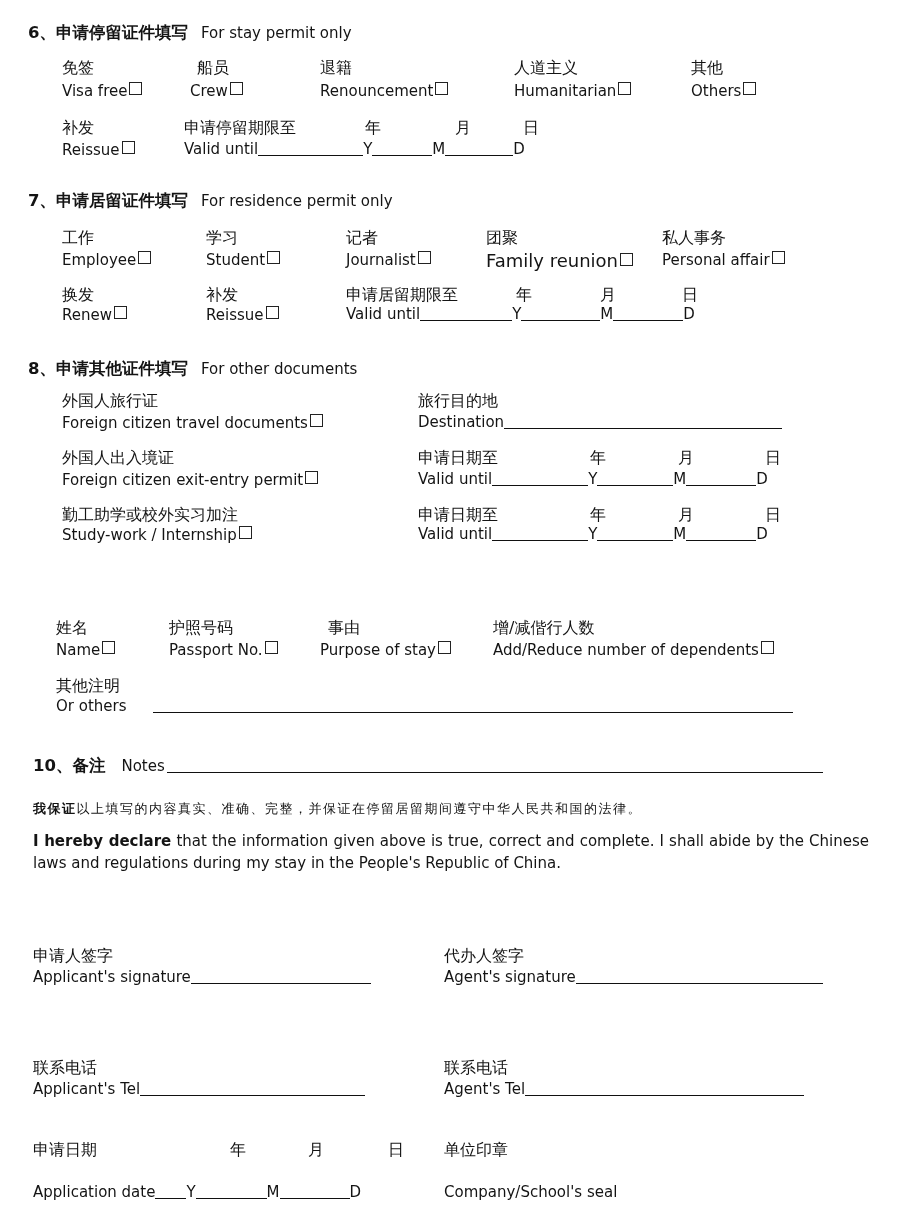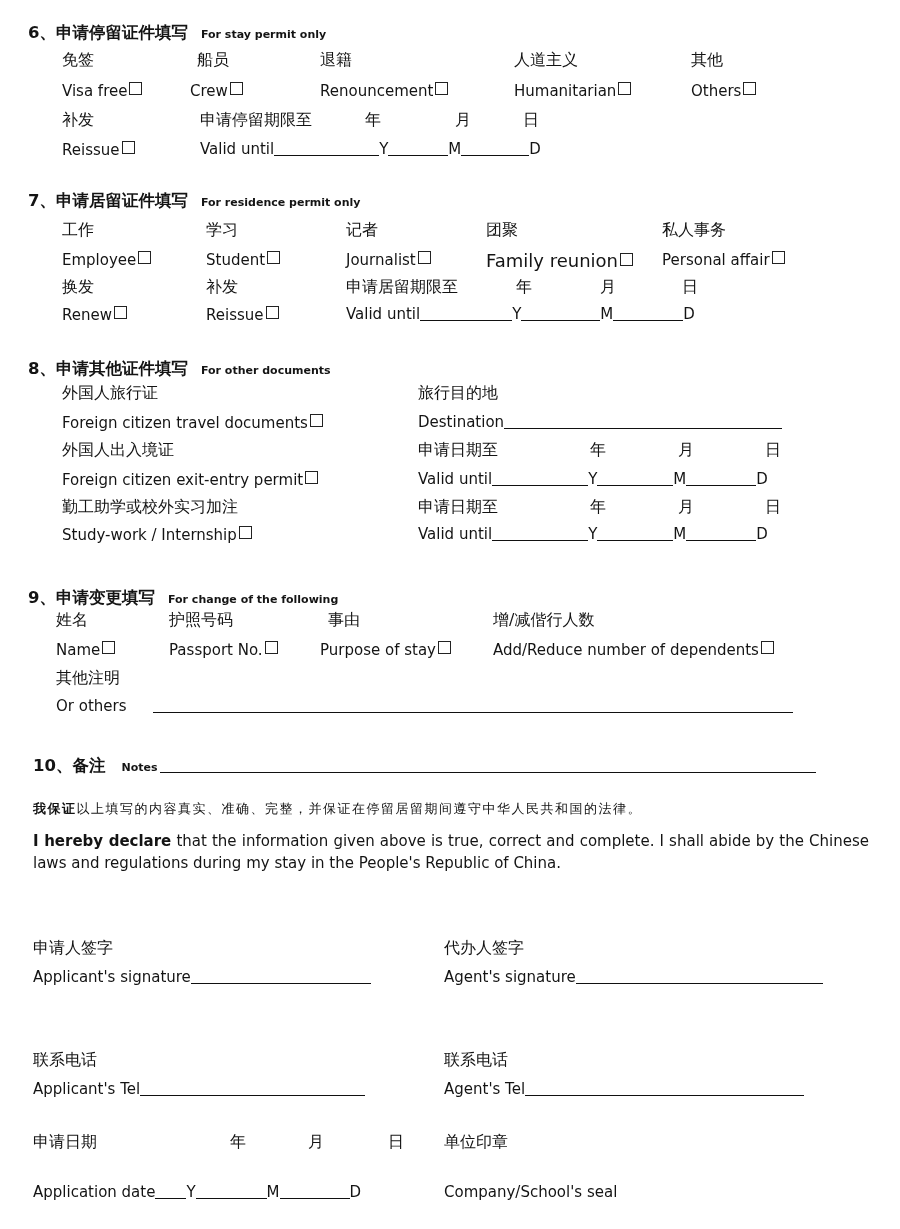--- a/index.html
+++ b/index.html
@@ -1,38 +1,38 @@
 <!DOCTYPE html>
 <html><head>
 <meta charset="utf-8">
 <style>
   html,body{margin:0;padding:0;background:#fff;}
   .page{position:relative;width:900px;height:1229px;background:#fff;overflow:hidden;
         font-family:"DejaVu Sans","Liberation Sans",sans-serif;color:#141414;}
   .c{position:absolute;white-space:nowrap;}
-  .zh{font-size:16px;}
+  .zh{font-size:16px;margin-top:8px;}
   .en{font-size:15px;}
   .sm{font-size:18px;}
   .h-zh{font-size:16.5px;font-weight:700;}
-  .h-en{font-size:11px;font-weight:700;margin-left:13px;}
+  .h-en{font-size:15px;font-weight:400;margin-left:13px;}
   b{font-weight:700;}
   .cb{display:inline-block;width:13px;height:13px;border:1.6px solid #222;margin-left:2px;
       vertical-align:1px;background:#fff;box-sizing:border-box;}
   .u{display:inline-block;border-bottom:1.3px solid #111;height:13px;vertical-align:-2px;}
   .ml8{margin-left:8px;} .ml26{margin-left:26px;} .ml2{margin-left:2px;}
   .decl-zh{font-size:13px;letter-spacing:1.5px;}
   .wrap{white-space:normal;width:836px;text-align:justify;line-height:22px;font-size:15px;}
   
   .w31{width:31px}.w60{width:60px}.w68{width:68px}.w70{width:70px}.w71{width:71px}
   .w76{width:76px}.w79{width:79px}.w92{width:92px}.w96{width:96px}.w105{width:105px}
   .w180{width:180px}.w225{width:225px}.w247{width:247px}.w278{width:278px}.w279{width:279px}
   .w640{width:640px}.w656{width:656px}
   
   .x28{left:28px}.x33{left:33px}.x62{left:62px}.x72{left:56px}.x169{left:169px}.x190{left:190px}
-  .x197{left:197px}.x200{left:200px}.x206{left:206px}.x230{left:230px}.x308{left:308px}
+  .x197{left:197px}.x200{left:184px}.x206{left:206px}.x230{left:230px}.x308{left:308px}
   .x320{left:320px}.x328{left:328px}.x346{left:346px}.x365{left:365px}.x388{left:388px}
   .x418{left:418px}.x444{left:444px}.x455{left:455px}.x486{left:486px}.x493{left:493px}
   .x514{left:514px}.x516{left:516px}.x523{left:523px}.x590{left:590px}.x600{left:600px}
   .x662{left:662px}.x678{left:678px}.x682{left:682px}.x691{left:691px}.x765{left:765px}
   
   .t22{top:22px}.t50{top:50px}.t81{top:81px}.t110{top:110px}.t140{top:140px}
   .t190{top:190px}.t220{top:220px}.t250{top:250px}.t277{top:277px}.t305{top:305px}
   .t358{top:358px}.t383{top:383px}.t413{top:413px}.t440{top:440px}.t470{top:470px}
   .t497{top:497px}.t525{top:525px}
   .t587{top:587px}.t610{top:610px}.t640{top:640px}.t668{top:668px}.t697{top:697px}
@@ -114,23 +114,20 @@
 
   <span class="c zh x62 t497">勤工助学或校外实习加注</span>
   <span class="c zh x418 t497">申请日期至</span>
   <span class="c zh x590 t497">年</span>
   <span class="c zh x678 t497">月</span>
   <span class="c zh x765 t497">日</span>
 
   <span class="c x62 t525"><span class="en">Study-work / Internship</span><span class="cb"></span></span>
   <span class="c en x418 t525"><span>Valid until</span><span class="u w96"></span><span>Y</span><span class="u w76"></span><span>M</span><span class="u w70"></span><span>D</span></span>
 
-  <div class="c x28 t587">
-    <span class="h-zh">9、</span><span class="h-zh">申请变更填写</span><span class="h-en">For change of the following</span>
-  </div>
   <span class="c zh x72 t610">姓名</span>
   <span class="c zh x169 t610">护照号码</span>
   <span class="c zh x328 t610">事由</span>
   <span class="c zh x493 t610">增/减偕行人数</span>
 
   <span class="c x72 t640"><span class="en">Name</span><span class="cb"></span></span>
   <span class="c x169 t640"><span class="en">Passport No.</span><span class="cb"></span></span>
   <span class="c x320 t640"><span class="en">Purpose of stay</span><span class="cb"></span></span>
   <span class="c x493 t640"><span class="en">Add/Reduce number of dependents</span><span class="cb"></span></span>
 

